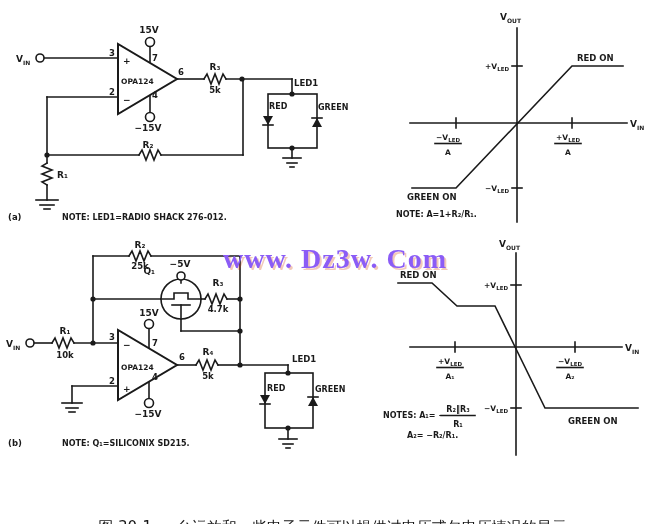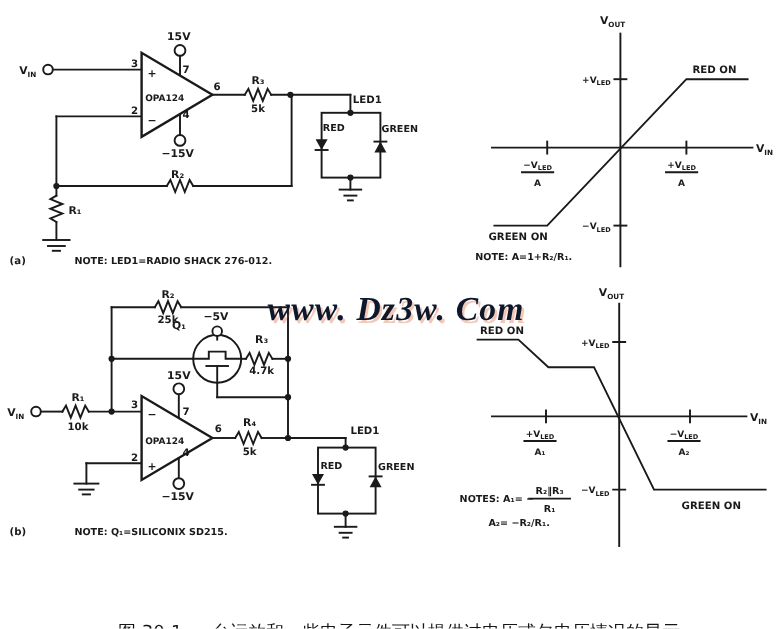--- a/index.html
+++ b/index.html
@@ -7,22 +7,22 @@
   svg{position:absolute;}
   text{font-family:"DejaVu Sans","Liberation Sans",sans-serif;font-weight:bold;fill:#1a1a1a;}
   .t9{font-size:9px}.t85{font-size:8.5px}.t8{font-size:8px}.t75{font-size:7.5px}
   .sub{font-size:6px}.sub5{font-size:5.5px}
   .w{stroke:#1a1a1a;stroke-width:1.6;fill:none;stroke-linecap:square}
   .w2{stroke:#1a1a1a;stroke-width:2;fill:#fff}
   .dot{fill:#1a1a1a;stroke:none}
   .term{fill:#fff;stroke:#1a1a1a;stroke-width:1.6}
   .fillk{fill:#1a1a1a;stroke:none}
   .watermark{position:absolute;left:223px;top:243px;z-index:5;
-    font-family:"Liberation Serif","DejaVu Serif",serif;font-style:italic;font-weight:bold;
-    font-size:28px;color:#0f172a;letter-spacing:1px;white-space:nowrap;
+    font-family:"Liberation Serif","DejaVu Serif",serif;font-weight:bold;
+    font-size:28px;color:#8b5cf6;letter-spacing:1px;white-space:nowrap;
     text-shadow:2px 2px 0 rgba(210,60,0,0.28);}
   .caption{position:absolute;left:0;top:472px;width:649px;box-sizing:border-box;padding-left:31px;
     text-align:center;font-family:"DejaVu Sans","Liberation Sans",sans-serif;
     font-size:15px;line-height:22px;color:#161616;white-space:pre-wrap;}
 </style>
 </head>
 <body>
 
 <div class="page">
 

